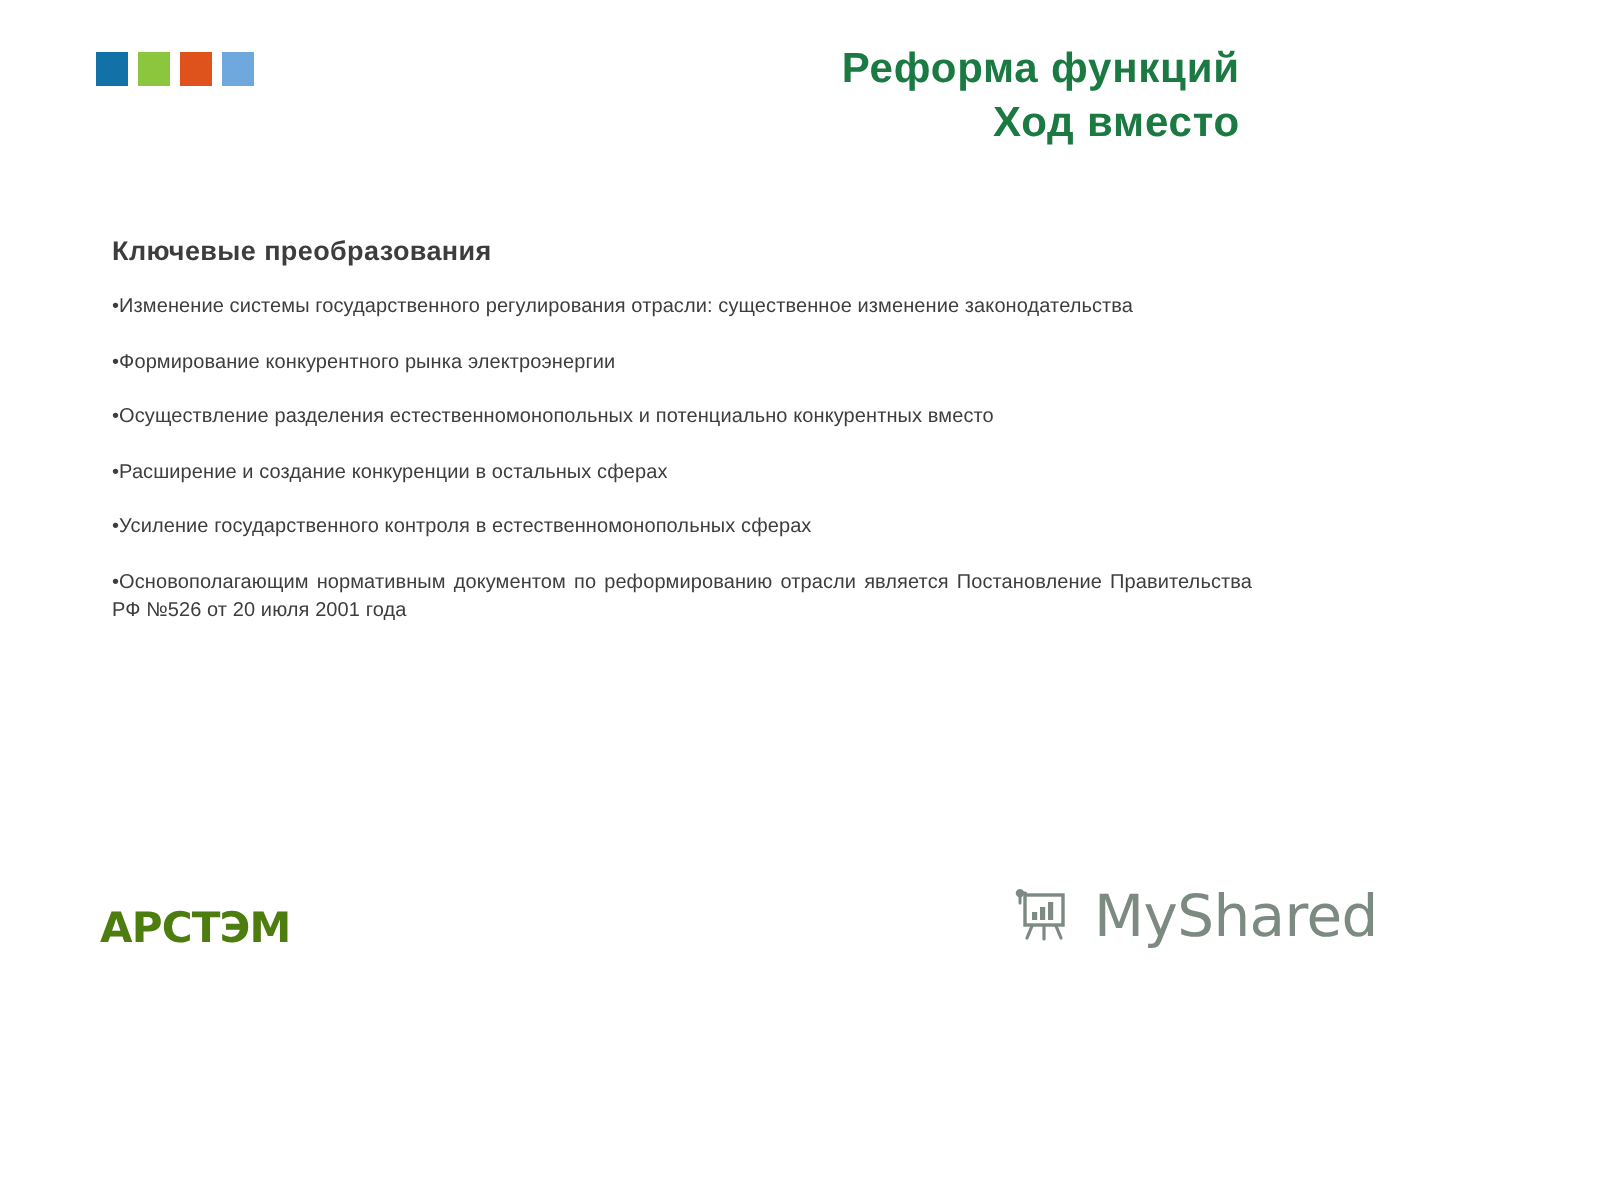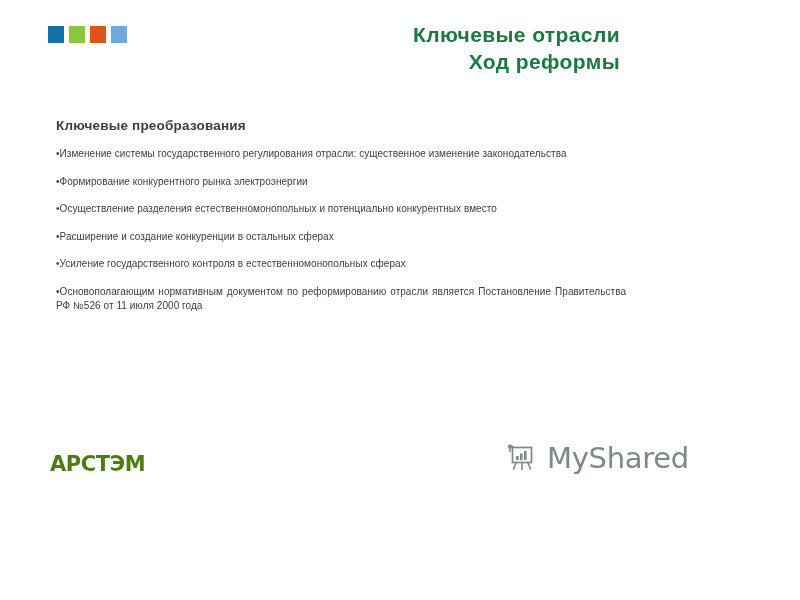--- a/index.html
+++ b/index.html
@@ -127,36 +127,36 @@
   <div class="header">
 
     <div class="logo-squares">
       <span class="logo-square" style="background:#1272a8"></span>
       <span class="logo-square" style="background:#8cc63e"></span>
       <span class="logo-square" style="background:#e0521b"></span>
       <span class="logo-square" style="background:#6fa8dc"></span>
     </div>
 
     <div class="title-block">
-      <div class="title-line">Ключевые отрасли</div>
-      <div class="title-line">Ход реформы</div>
+      <div class="title-line">Реформа функций</div>
+      <div class="title-line">Ход вместо</div>
     </div>
 
   </div>
 
   <div class="content">
 
     <div class="content-heading">Ключевые преобразования</div>
 
     <p class="bullet">•Изменение системы государственного регулирования отрасли: существенное изменение законодательства</p>
     <p class="bullet no-justify">•Формирование конкурентного рынка электроэнергии</p>
     <p class="bullet">•Осуществление разделения естественномонопольных и потенциально конкурентных вместо</p>
     <p class="bullet no-justify">•Расширение и создание конкуренции в остальных сферах</p>
     <p class="bullet no-justify">•Усиление государственного контроля в естественномонопольных сферах</p>
-    <p class="bullet">•Основополагающим нормативным документом по реформированию отрасли является Постановление Правительства РФ №526 от 11 июля 2000 года</p>
+    <p class="bullet">•Основополагающим нормативным документом по реформированию отрасли является Постановление Правительства РФ №526 от 20 июля 2001 года</p>
 
   </div>
 
   <div class="arstem-logo">АРСТЭМ</div>
 
   <div class="myshared-logo">
     <span class="myshared-icon">
       <svg viewBox="0 0 34 34" width="34" height="34" xmlns="http://www.w3.org/2000/svg">
 
         <path d="M4.5 5.5 h3.2" stroke="#7d8a82" stroke-width="1.6" fill="none" stroke-linecap="round"></path>

